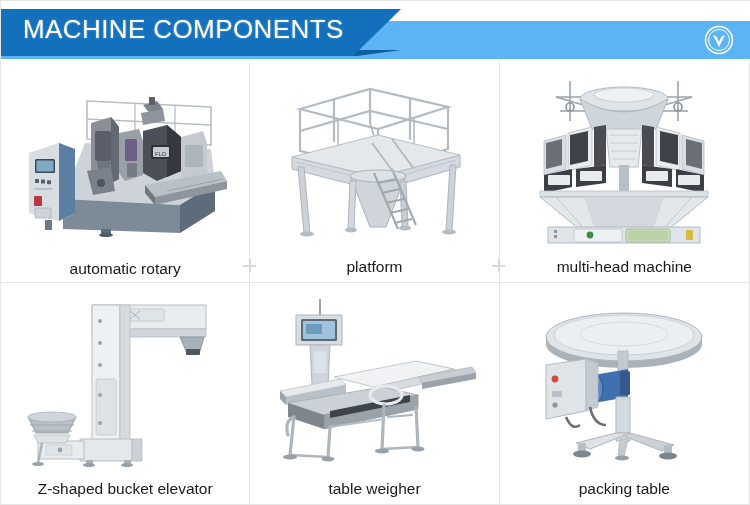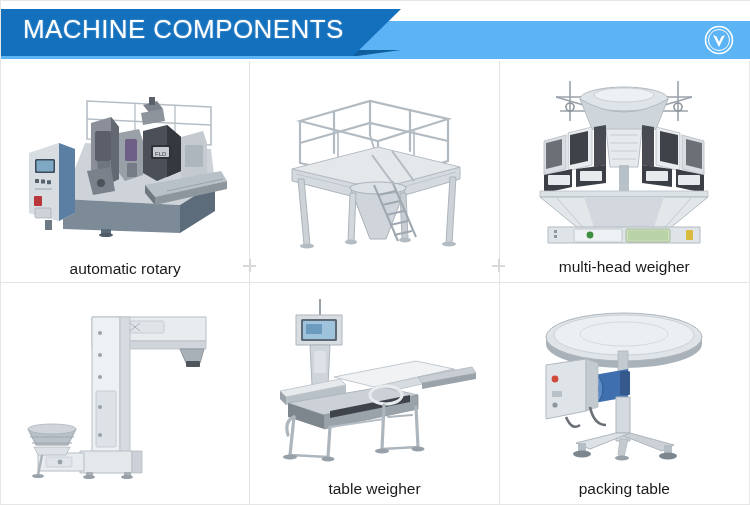--- a/index.html
+++ b/index.html
@@ -257,20 +257,21 @@
             <line x1="108" y1="116" x2="126" y2="112"></line>
             <line x1="112" y1="126" x2="130" y2="122"></line>
             <line x1="116" y1="136" x2="134" y2="132"></line>
             <line x1="120" y1="146" x2="138" y2="142"></line>
           </g>
 
           <path d="M98 66 L120 96" stroke="#b3bbc2" stroke-width="2" fill="none"></path>
           <path d="M118 62 L140 92" stroke="#b3bbc2" stroke-width="2" fill="none"></path>
         </svg>
       </div>
+      <div class="caption">platform</div>
     </div>
 
     <div class="cell c2 r0">
       <div class="figure">
         <svg width="196" height="168" viewBox="0 0 196 168">
 
           <g stroke="#9aa2aa" stroke-width="1.6">
             <line x1="44" y1="4" x2="44" y2="44"></line>
             <line x1="152" y1="4" x2="152" y2="44"></line>
             <line x1="30" y1="20" x2="166" y2="20"></line>
@@ -327,21 +328,21 @@
           <path d="M22 150 L174 150 L174 166 L22 166 Z" fill="#dfe4e8" stroke="#b2bac1" stroke-width="1"></path>
           <rect x="48" y="152" width="48" height="13" rx="1.5" fill="#eef1f3" stroke="#b8c0c6" stroke-width="0.8"></rect>
           <rect x="100" y="152" width="44" height="13" rx="1.5" fill="#cfe0c4" stroke="#9bb08c" stroke-width="0.8"></rect>
           <rect x="102" y="153.5" width="40" height="10" rx="1" fill="#b9d3a6"></rect>
           <circle cx="64" cy="158" r="3.4" fill="#3c8f3f"></circle>
           <rect x="28" y="153" width="3" height="3" fill="#8d959d"></rect>
           <rect x="28" y="158" width="3" height="3" fill="#8d959d"></rect>
           <rect x="160" y="153" width="7" height="10" rx="1" fill="#d8ba3e"></rect>
         </svg>
       </div>
-      <div class="caption">multi-head weigher</div>
+      <div class="caption">multi-head machine</div>
     </div>
 
     <div class="cell c0 r1">
       <div class="figure">
         <svg width="210" height="168" viewBox="0 0 210 168">
 
           <path d="M72 6 L186 6 L186 30 L72 30 Z" fill="#e9ecef" stroke="#b6bec5" stroke-width="1"></path>
           <path d="M72 30 L186 30 L186 38 L72 38 Z" fill="#cfd5da" stroke="#b6bec5" stroke-width="0.8"></path>
           <rect x="104" y="10" width="40" height="12" rx="1.5" fill="#dfe4e8" stroke="#bfc6cc" stroke-width="0.8"></rect>
           <line x1="110" y1="12" x2="120" y2="20" stroke="#aab2b9" stroke-width="1"></line>
@@ -376,20 +377,21 @@
 
           <line x1="22" y1="144" x2="18" y2="164" stroke="#aab2b9" stroke-width="2.4"></line>
           <ellipse cx="18" cy="165" rx="6" ry="2" fill="#9aa2aa"></ellipse>
 
           <rect x="66" y="161" width="7" height="5" fill="#a8b0b6"></rect>
           <ellipse cx="69" cy="166" rx="6" ry="2" fill="#97a0a8"></ellipse>
           <rect x="104" y="161" width="7" height="5" fill="#a8b0b6"></rect>
           <ellipse cx="107" cy="166" rx="6" ry="2" fill="#97a0a8"></ellipse>
         </svg>
       </div>
+      <div class="caption">Z-shaped bucket elevator</div>
     </div>
 
     <div class="cell c1 r1">
       <div class="figure">
         <svg width="216" height="168" viewBox="0 0 216 168">
 
           <line x1="54" y1="0" x2="54" y2="16" stroke="#9aa2aa" stroke-width="2"></line>
           <path d="M30 16 L76 16 L76 46 L30 46 Z" fill="#d8dde1" stroke="#aeb6bd" stroke-width="1"></path>
           <rect x="35" y="20" width="36" height="22" rx="1.5" fill="#5d6a77"></rect>
           <rect x="37" y="22" width="32" height="18" rx="1" fill="#9fc3dc"></rect>

